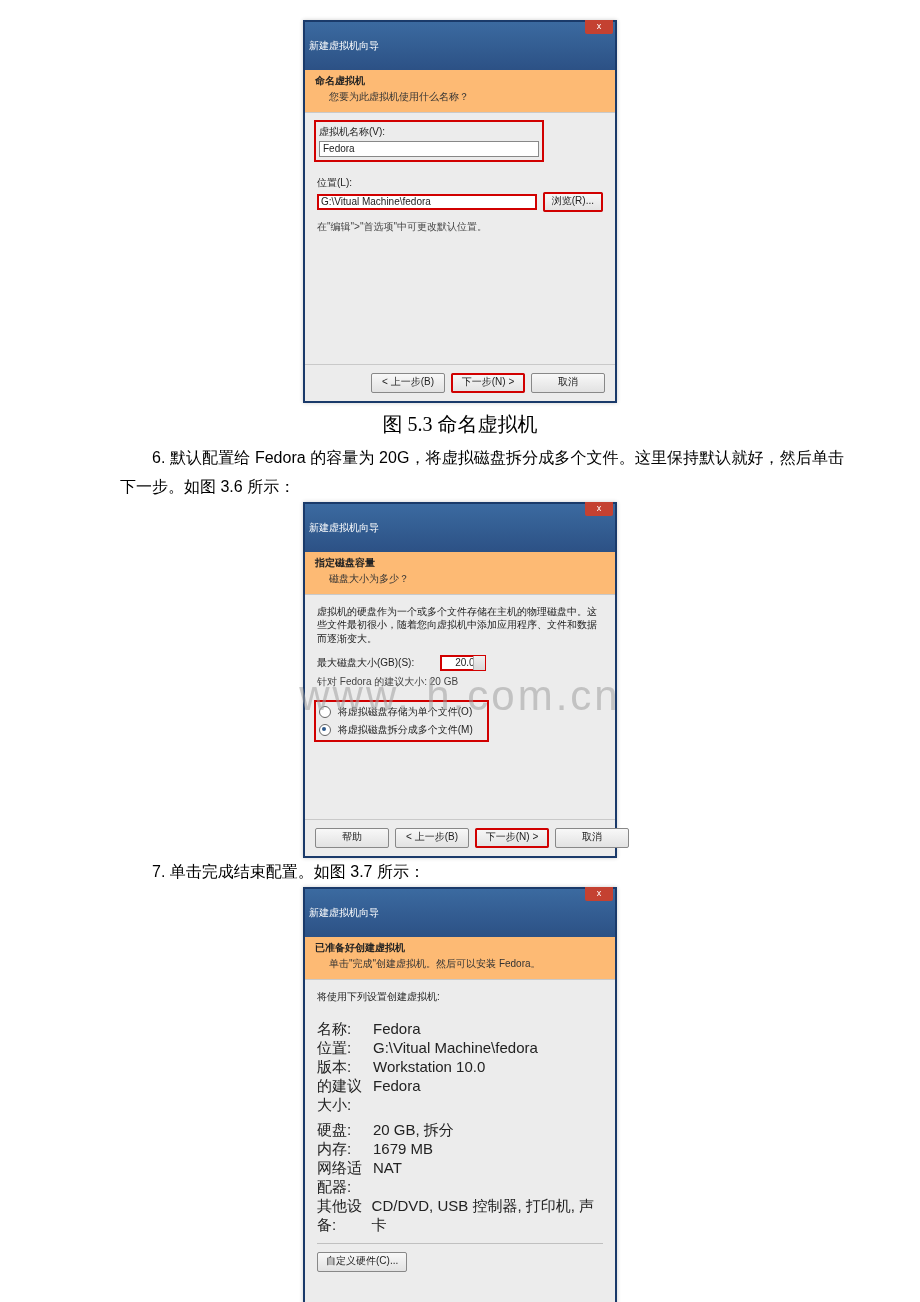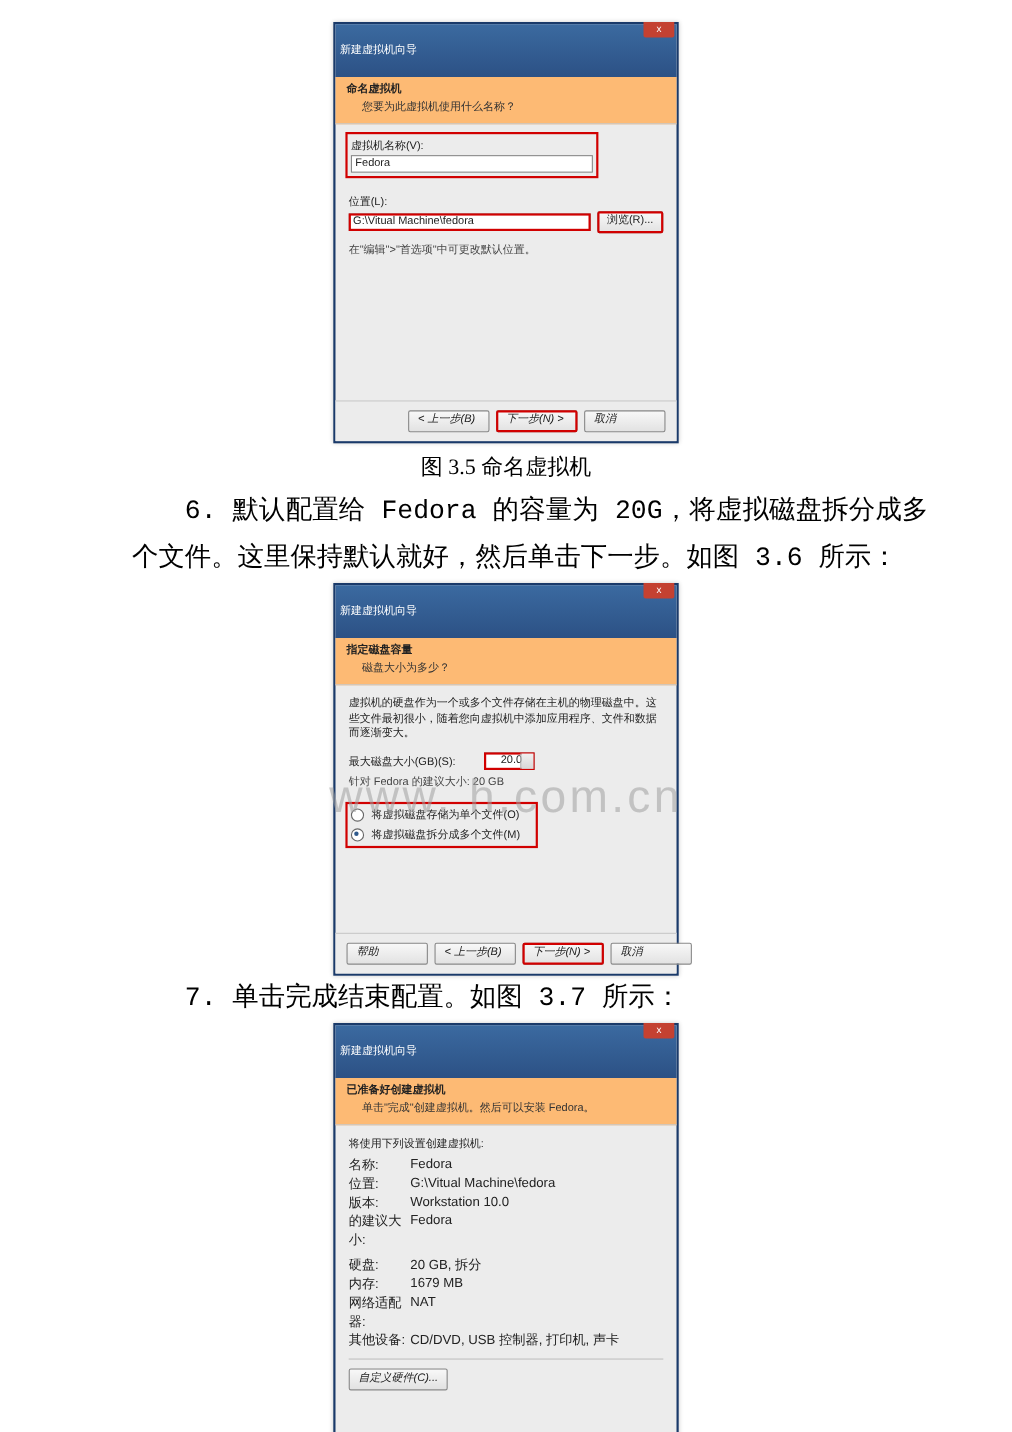--- a/index.html
+++ b/index.html
@@ -104,21 +104,21 @@
     border: 1px solid #888;
     background: linear-gradient(#f8f8f8, #e2e2e2);
     font-size: 10px;
     padding: 0 8px;
     line-height: 16px;
     border-radius: 2px;
     white-space: nowrap;
   }
   .btn {
     min-width: 56px;
-    font-style: italic;
+    text-align: center;
   }
   .hint {
     font-size: 10px;
     color: #444;
     margin-top: 4px;
   }
   .button-row {
     display: flex;
     justify-content: flex-end;
     gap: 6px;
@@ -133,22 +133,22 @@
     display: flex;
     gap: 6px;
   }
   .caption {
     text-align: center;
     font-size: 20px;
     font-family: "SimSun", serif;
     margin: 8px 0 6px 0;
   }
   .bodytext {
-    font-size: 24px;
-    font-family: Liberation Mono, monospace;
+    font-size: 16px;
+    font-family: Liberation Sans, sans-serif;
     line-height: 1.8;
     text-align: justify;
     padding: 0 76px 0 120px;
     text-indent: 2em;
   }
   .spinner {
     width: 46px;
     height: 16px;
     border: 1px solid #888;
     background:#fff;
@@ -171,22 +171,22 @@
   .radio {
     width:10px; height:10px; border:1px solid #666; border-radius:50%;
     display:inline-block; vertical-align:middle; margin-right:4px;
     background:#fff; position:relative;
   }
   .radio.selected::after{
     content:""; position:absolute; left:2px; top:2px; width:4px; height:4px;
     background:#2f5a8c; border-radius:50%;
   }
   .info-table {
-    font-size:12px;
-    margin-top:4px;
+    font-size:15px;
+    margin-top:16px;
   }
   .info-table .r {
     display:flex;
   }
   .info-table .r .k {
     width:56px;
   }
   .sep {
     height:1px; background:#c0c0c0; margin:8px 0;
   }
@@ -236,21 +236,21 @@
       </div>
       <div class="hint">在"编辑"&gt;"首选项"中可更改默认位置。</div>
       <div style="height:120px;"></div>
     </div>
     <div class="button-row">
       <div class="btn">&lt; 上一步(B)</div>
       <div class="btn hi-red">下一步(N) &gt;</div>
       <div class="btn">取消</div>
     </div>
   </div>
-  <div class="caption">图 3.5  命名虚拟机</div>
+  <div class="caption">图 5.3  命名虚拟机</div>
 
   <div class="bodytext" style="text-indent:2em;">6.  默认配置给 Fedora 的容量为 20G，将虚拟磁盘拆分成多个文件。这里保持默认就好，然后单击下一步。如图 3.6 所示：</div>
 
   <div class="dialog watermark">
     <div class="titlebar">
       <span>新建虚拟机向导</span>
       <span class="close">x</span>
     </div>
     <div class="header">
       <div class="h-title">指定磁盘容量</div>

